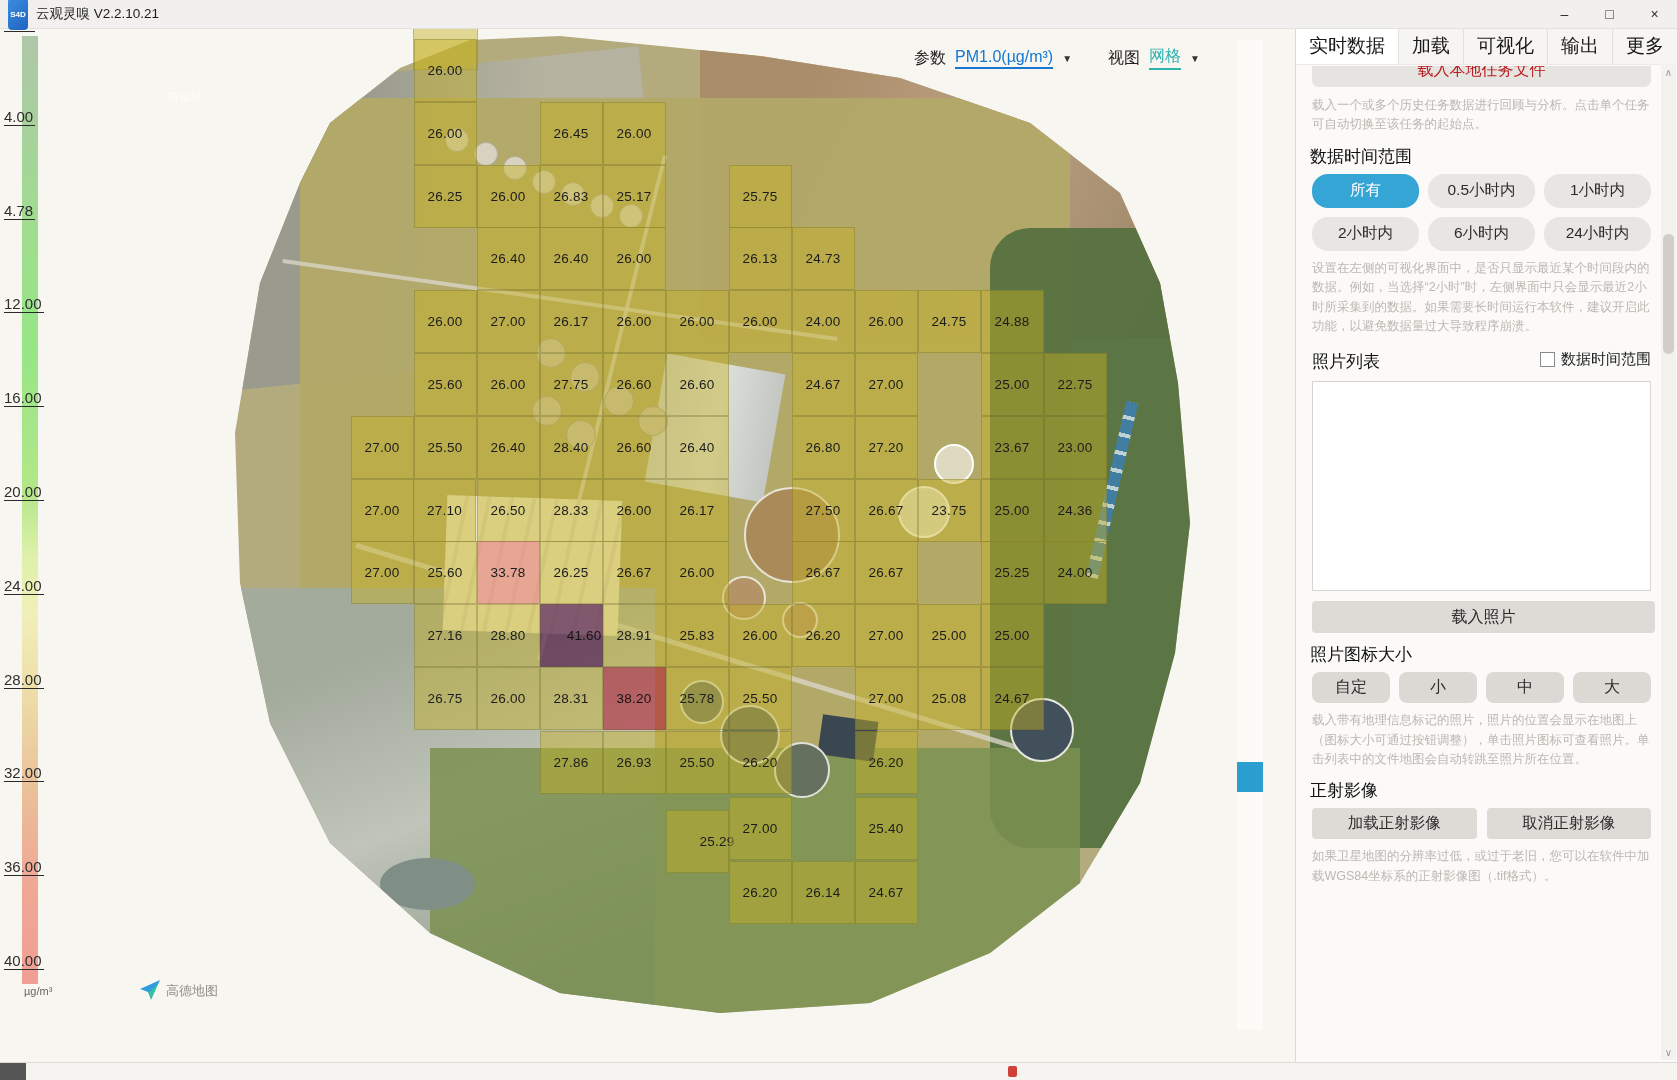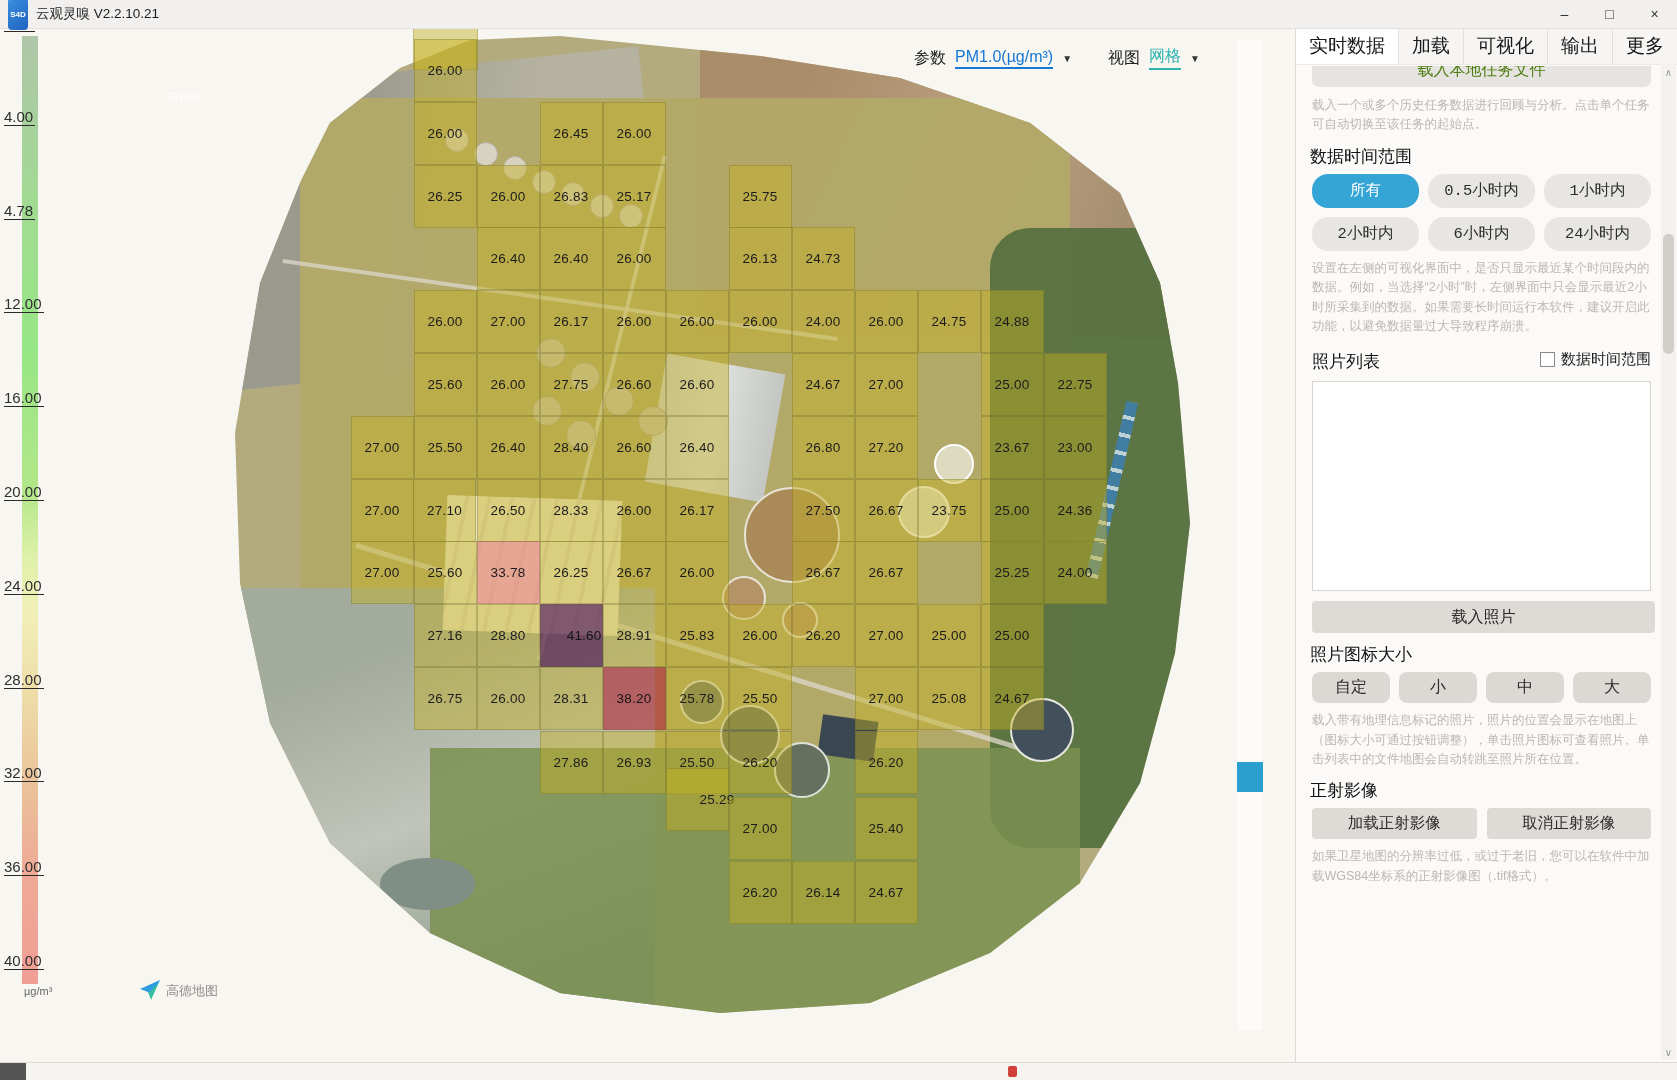--- a/index.html
+++ b/index.html
@@ -93,27 +93,27 @@
   #panel{position:absolute;left:1295px;top:28px;width:382px;height:1034px;background:#fbfaf8;
          border-left:1px solid #dcd9d6;box-sizing:border-box;}
   #tabbar{height:36px;background:#f7f5f3;display:flex;align-items:stretch;border-bottom:1px solid #eceae7;}
   .tab{display:flex;align-items:center;padding:0 13px;font-size:19px;color:#1a1a1a;
        border-right:1px solid #e2e0dd;cursor:default;white-space:nowrap;}
   .tab.active{background:#ffffff;font-weight:500;}
   #panel-body{position:absolute;left:0;top:36px;right:18px;bottom:0;padding:2px 6px 0 14px;overflow:hidden;}
 
   .clip-wrap{height:22px;overflow:hidden;margin:0 2px;}
   #load-task-btn{height:34px;margin-top:-13px;width:100%;background:#e6e4e1;border:none;
-                 border-radius:7px;font-size:16px;color:#4d7c0f;
+                 border-radius:7px;font-size:16px;color:#b91c1c;
                  font-family:inherit;display:block;}
   .desc{font-size:12.5px;line-height:1.55;color:#bdb7b1;margin:8px 2px 0 2px;}
   .p-heading{font-size:17px;color:#111;margin:10px 0 6px 0;}
   #time-grid{display:grid;grid-template-columns:1fr 1fr 1fr;gap:9px;margin:2px 2px 0 2px;}
   .t-btn{height:34px;border-radius:16px;background:#e8e6e3;border:none;font-size:15.5px;color:#2c2c2c;
-         font-family:Liberation Mono, monospace;}
+         font-family:Liberation Sans, sans-serif;}
   .t-btn.selected{background:#35a5d6;color:#fff;}
   #photo-head{display:flex;align-items:flex-start;justify-content:space-between;margin:14px 2px 0 2px;}
   #photo-title{font-size:17px;color:#111;}
   #cb-row{display:flex;align-items:center;gap:6px;}
   #checkbox{width:15px;height:15px;border:1.5px solid #8a8a8a;background:#fff;box-sizing:border-box;}
   #cb-label{font-size:15px;color:#222;}
   #photo-list{height:208px;background:#fff;border:1px solid #d8d5d1;margin:8px 2px 0 2px;}
   .wide-btn{display:block;width:100%;height:32px;background:#dedbd7;border:none;border-radius:4px;
             font-size:16px;color:#2b2b2b;margin:10px 2px 0 2px;font-family:inherit;}
   #size-row{display:grid;grid-template-columns:1fr 1fr 1fr 1fr;gap:9px;margin:2px 2px 0 2px;}
@@ -453,21 +453,21 @@
         </div>
         <div class="cell normal" style="left: 665.5px; top: 702.5px;">
           <span>25.50</span>
         </div>
         <div class="cell normal" style="left: 728.5px; top: 702.5px;">
           <span>26.20</span>
         </div>
         <div class="cell normal" style="left: 854.5px; top: 702.5px;">
           <span>26.20</span>
         </div>
-        <div class="cell normal" style="left: 665.5px; top: 740px; padding-left: 40px;">
+        <div class="cell normal" style="left: 665.5px; top: 782px; padding-left: 40px;">
           <span>25.29</span>
         </div>
         <div class="cell normal" style="left: 728.5px; top: 768.5px;">
           <span>27.00</span>
         </div>
         <div class="cell normal" style="left: 854.5px; top: 768.5px;">
           <span>25.40</span>
         </div>
         <div class="cell normal" style="left: 728.5px; top: 832.5px;">
           <span>26.20</span>

